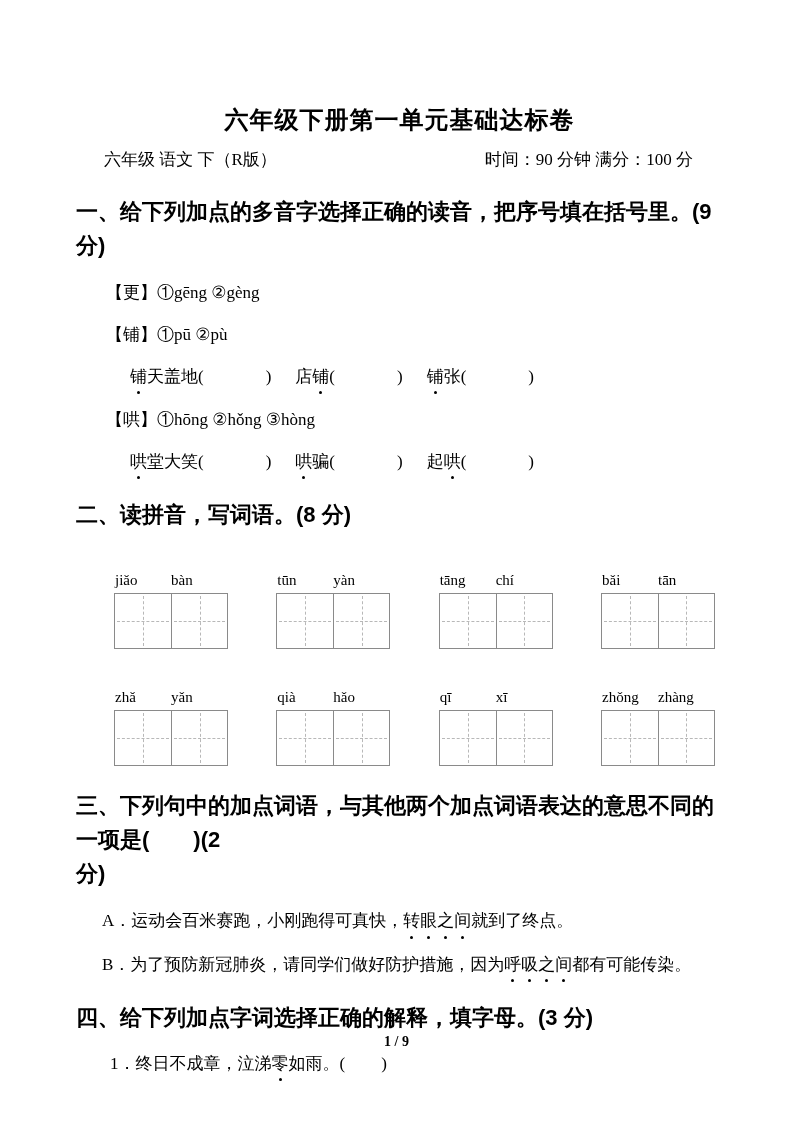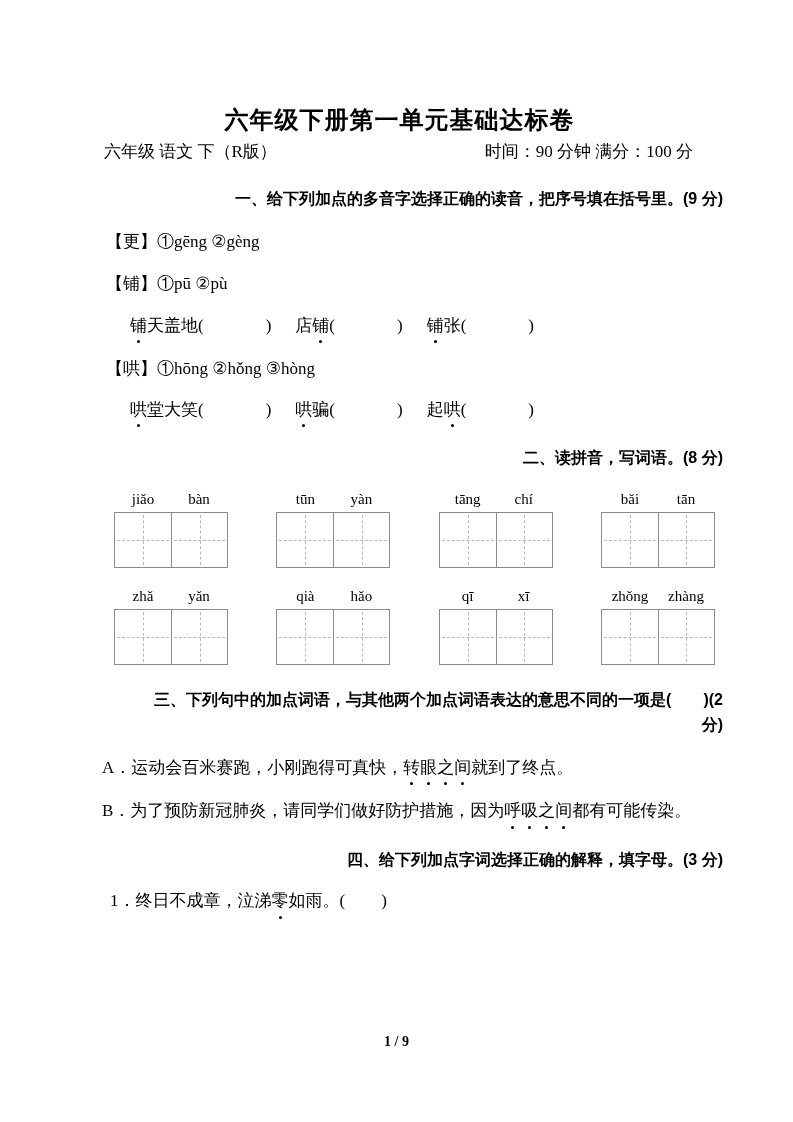--- a/index.html
+++ b/index.html
@@ -11,48 +11,48 @@
     color:#000000;
     font-family:"Liberation Serif","DejaVu Serif",serif;
     font-size:17px;
     overflow:hidden;
   }
   .page { padding:104px 70px 0 76px; }
 
   .title { text-align:center; font-size:24px; font-weight:bold; letter-spacing:1px;
            font-family:Liberation Serif, serif; }
 
-  .meta { display:flex; justify-content:space-between; margin-top:4px; line-height:1.4; }
+  .meta { display:flex; justify-content:space-between; margin-top:12px; line-height:1.4; }
   .meta-left { padding-left:28px; }
   .meta-right { padding-right:30px; }
 
   .section-title { text-align:center; margin-top:22px; }
 
   .stem { margin-top:23px; line-height:1.55; font-weight:bold;
-          font-family:"Liberation Sans","DejaVu Sans",sans-serif; font-size:16px;text-align:right; }
+          font-family:"Liberation Sans","DejaVu Sans",sans-serif; font-size:22px; }
 
   
   .q1-group { margin-top:17px; }
   .q1-key { padding-left:30px; line-height:1.5; }
   .q1-items { display:flex; gap:24px; margin-top:15px; padding-left:54px; line-height:1.6; }
 
   
   .dotchar { position:relative; display:inline-block; }
   .dotchar::after {
     content:""; position:absolute; left:50%; margin-left:-1.5px; bottom:-4px;
     width:3px; height:3px; border-radius:50%; background:#000;
   }
   .gap { display:inline-block; height:1px; }
 
   
   .q2-row { display:flex; justify-content:space-between; margin-top:20px;
             padding-left:38px; padding-right:8px; }
   .word-block { display:flex; flex-direction:column; align-items:center; }
   .pinyin { display:flex; margin-bottom:4px; font-size:15px; }
-  .pinyin span { width:56px; text-align:center; white-space:nowrap; }
+  .pinyin span { width:56px; text-align:left; white-space:nowrap;margin-top:20px; }
   .grid { display:flex; border:1px solid #8a8a8a; background:#fff; }
   .cell { width:56px; height:54px; position:relative; }
   .cell + .cell { border-left:1px solid #8a8a8a; }
   .cell::before { content:""; position:absolute; left:50%; top:2px; bottom:2px;
                   border-left:1px dashed #b8b8b8; }
   .cell::after  { content:""; position:absolute; top:50%; left:2px; right:2px;
                   border-top:1px dashed #b8b8b8; }
 
   
   .option { margin-top:17px; padding-left:26px; line-height:1.55; }

